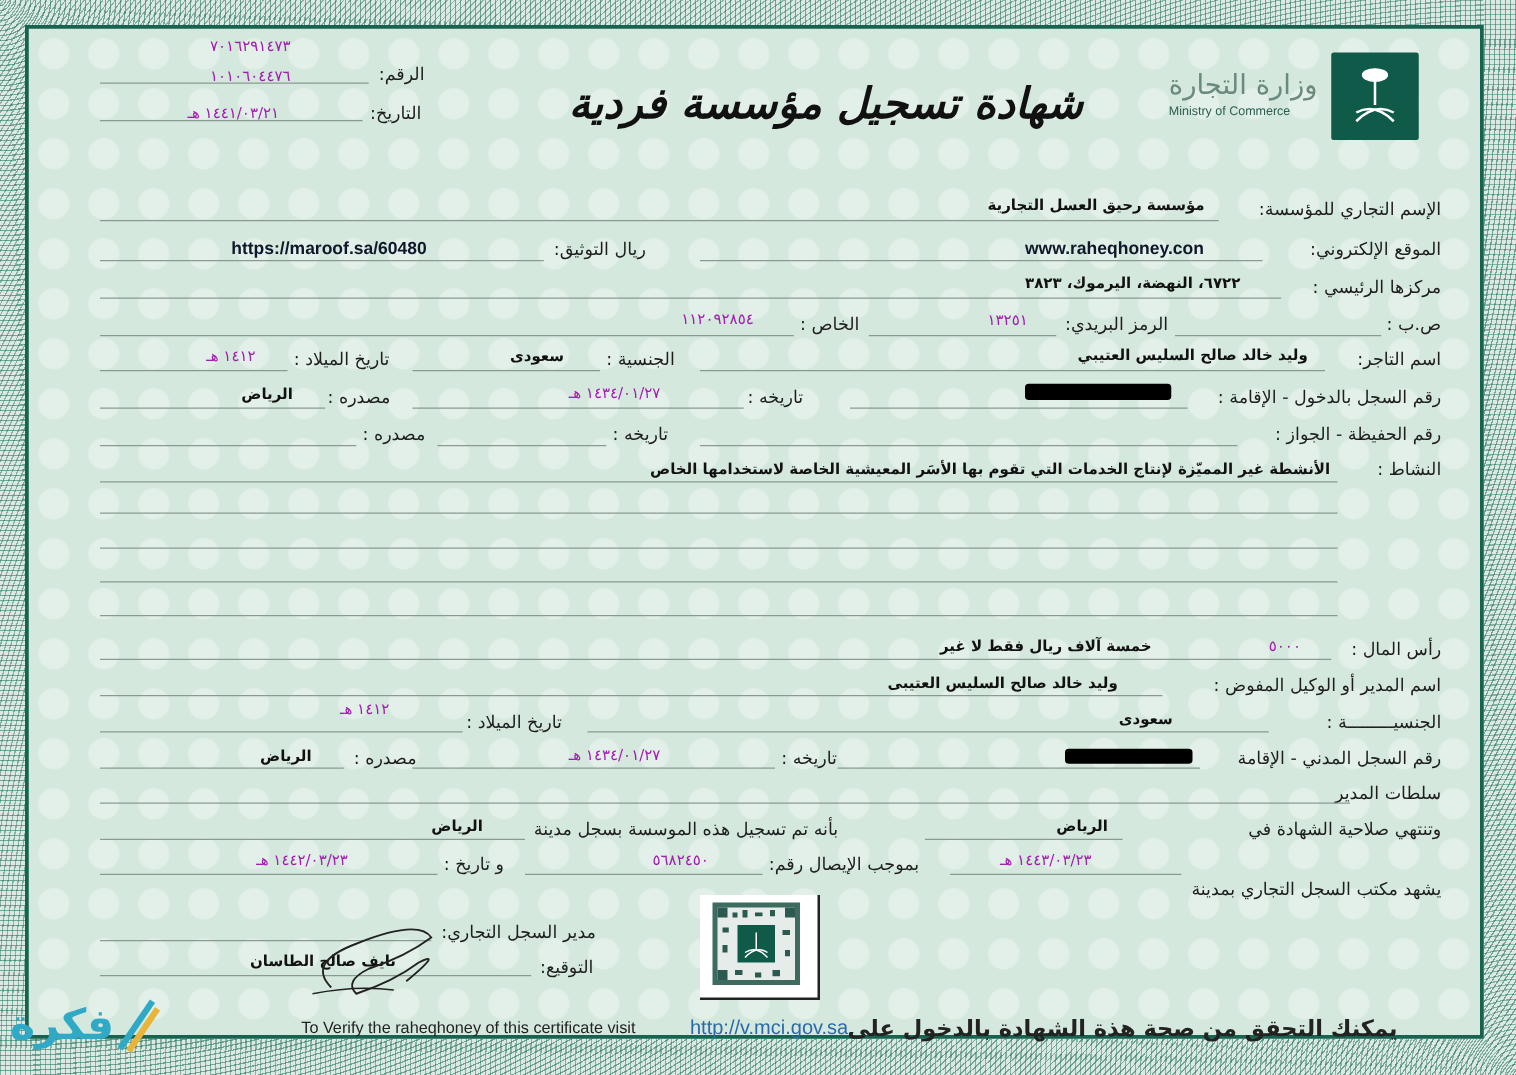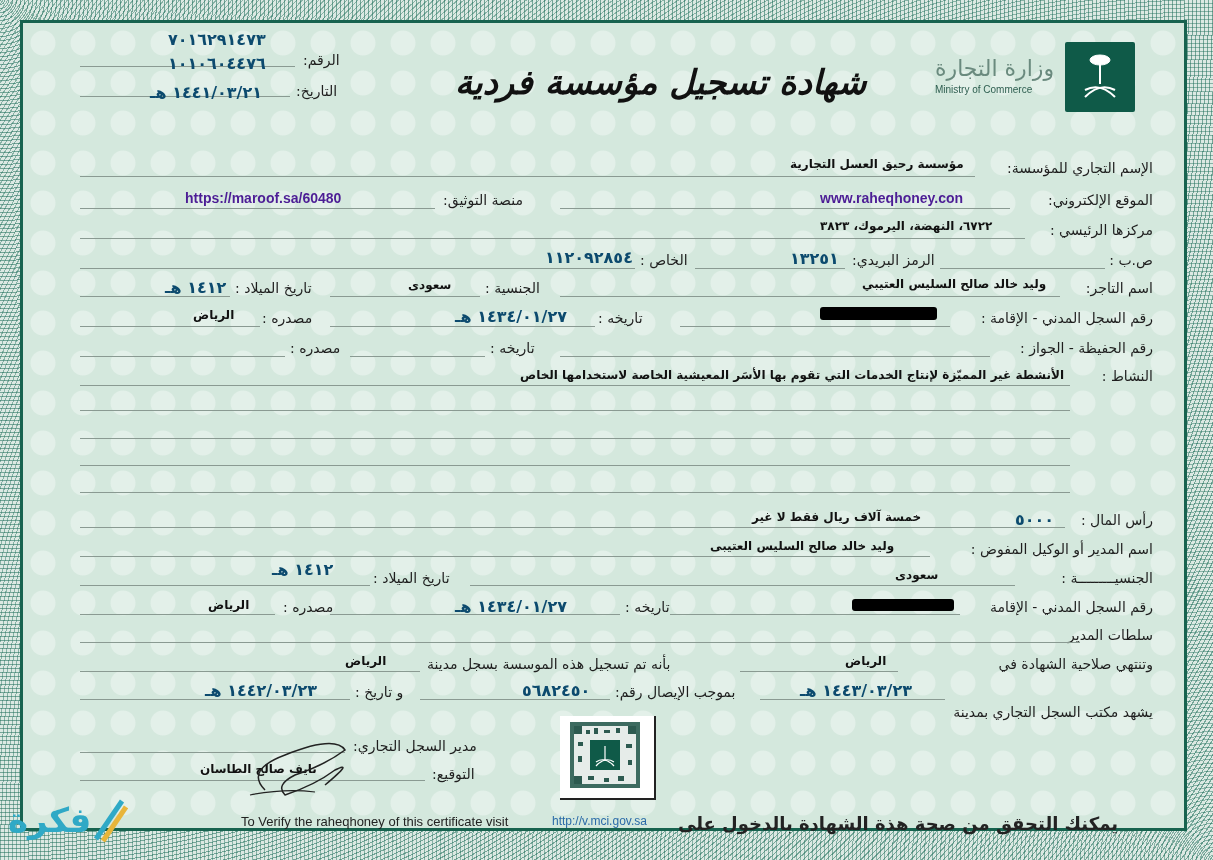--- a/index.html
+++ b/index.html
@@ -21,30 +21,30 @@
     border:3px solid #17634f;
     background:
       radial-gradient(circle at 20px 20px, rgba(255,255,255,.35) 0 12px, transparent 13px) 0 0/40px 40px,
       #d4e8dd;
     box-sizing:border-box;
   }
   .abs { position:absolute; white-space:nowrap; }
   .line { position:absolute; height:1px; background:#8a9a92; }
   .lbl { font-size:14px; color:#1e1e1e; direction:rtl; }
   .val { font-size:12px; font-weight:bold; color:#111; direction:rtl; }
-  .val-en { font-size:14px; font-weight:bold; color:#4c1d95; font-family:"Liberation Sans", sans-serif; }
-  .num { font-size:16px; font-weight:bold; color:#0c4a6e; letter-spacing:1px; }
+  .val-en { font-size:14px; font-weight:bold; color:#0f172a; font-family:"Liberation Sans", sans-serif; }
+  .num { font-size:12px; font-weight:normal; color:#a21caf; letter-spacing:1px; }
   .title { font-family:"DejaVu Serif", serif; font-size:34px; font-weight:bold; font-style:italic; color:#111; direction:rtl; }
   .logo-box { position:absolute; left:1065px; top:42px; width:70px; height:70px; background:#0f5a48; border-radius:2px; }
   .logo-ar { font-size:22px; color:#6a8a7e; direction:rtl; }
   .logo-en { font-size:10px; color:#2e5e50; font-family:"Liberation Sans", sans-serif; }
   .redact { position:absolute; background:#000; border-radius:3px; }
   .qr { position:absolute; left:560px; top:716px; width:94px; height:82px; background:#fff; border-right:2px solid #222; border-bottom:2px solid #222; }
   .verify-en { font-size:13px; font-family:"Liberation Sans", sans-serif; color:#222; }
-  .verify-url { font-size:12px; font-family:"Liberation Sans", sans-serif; color:#2a6aa8;text-align:center; }
+  .verify-url { font-size:16px; font-family:"Liberation Sans", sans-serif; color:#2a6aa8;text-align:center; }
   .verify-ar { font-size:18px; font-weight:bold; color:#222; direction:rtl; }
   .watermark { font-size:34px; font-weight:bold; color:#2fa9c6; direction:rtl; }
 </style>
 </head>
 <body>
 
 <div class="frame-outer"></div>
 <div class="frame-inner"></div>
 
 <div class="logo-box">
@@ -70,21 +70,21 @@
 <div class="line" style="left:80px;top:96px;width:210px;"></div>
 <div class="abs num" style="left:150px;top:83px;">١٤٤١/٠٣/٢١ هـ</div>
 
 <div class="abs lbl" style="right:60px;top:160px;">الإسم التجاري للمؤسسة:</div>
 <div class="line" style="left:80px;top:176px;width:895px;"></div>
 <div class="abs val" style="left:790px;top:157px;">مؤسسة رحيق العسل التجارية</div>
 
 <div class="abs lbl" style="right:60px;top:192px;">الموقع الإلكتروني:</div>
 <div class="line" style="left:560px;top:208px;width:450px;"></div>
 <div class="abs val-en" style="left:820px;top:190px;">www.raheqhoney.con</div>
-<div class="abs lbl" style="left:443px;top:192px;">منصة التوثيق:</div>
+<div class="abs lbl" style="left:443px;top:192px;">ريال التوثيق:</div>
 <div class="line" style="left:80px;top:208px;width:355px;"></div>
 <div class="abs val-en" style="left:185px;top:190px;">https://maroof.sa/60480</div>
 
 <div class="abs lbl" style="right:60px;top:222px;">مركزها الرئيسي :</div>
 <div class="line" style="left:80px;top:238px;width:945px;"></div>
 <div class="abs val" style="left:820px;top:219px;">٦٧٢٢، النهضة، اليرموك، ٣٨٢٣</div>
 
 <div class="abs lbl" style="right:60px;top:252px;">ص.ب :</div>
 <div class="line" style="left:940px;top:268px;width:165px;"></div>
 <div class="abs lbl" style="left:852px;top:252px;">الرمز البريدي:</div>
@@ -97,21 +97,21 @@
 <div class="abs lbl" style="right:60px;top:280px;">اسم التاجر:</div>
 <div class="line" style="left:560px;top:296px;width:500px;"></div>
 <div class="abs val" style="left:862px;top:277px;">وليد خالد صالح السليس العتيبي</div>
 <div class="abs lbl" style="left:485px;top:280px;">الجنسية :</div>
 <div class="line" style="left:330px;top:296px;width:150px;"></div>
 <div class="abs val" style="left:408px;top:278px;">سعودى</div>
 <div class="abs lbl" style="left:235px;top:280px;">تاريخ الميلاد :</div>
 <div class="line" style="left:80px;top:296px;width:150px;"></div>
 <div class="abs num" style="left:165px;top:278px;">١٤١٢ هـ</div>
 
-<div class="abs lbl" style="right:60px;top:310px;">رقم السجل المدني - الإقامة :</div>
+<div class="abs lbl" style="right:60px;top:310px;">رقم السجل بالدخول - الإقامة :</div>
 <div class="line" style="left:680px;top:326px;width:270px;"></div>
 <div class="redact" style="left:820px;top:307px;width:117px;height:13px;"></div>
 <div class="abs lbl" style="left:598px;top:310px;">تاريخه :</div>
 <div class="line" style="left:330px;top:326px;width:265px;"></div>
 <div class="abs num" style="left:455px;top:307px;">١٤٣٤/٠١/٢٧ هـ</div>
 <div class="abs lbl" style="left:262px;top:310px;">مصدره :</div>
 <div class="line" style="left:80px;top:326px;width:180px;"></div>
 <div class="abs val" style="left:193px;top:308px;">الرياض</div>
 
 <div class="abs lbl" style="right:60px;top:340px;">رقم الحفيظة - الجواز :</div>

